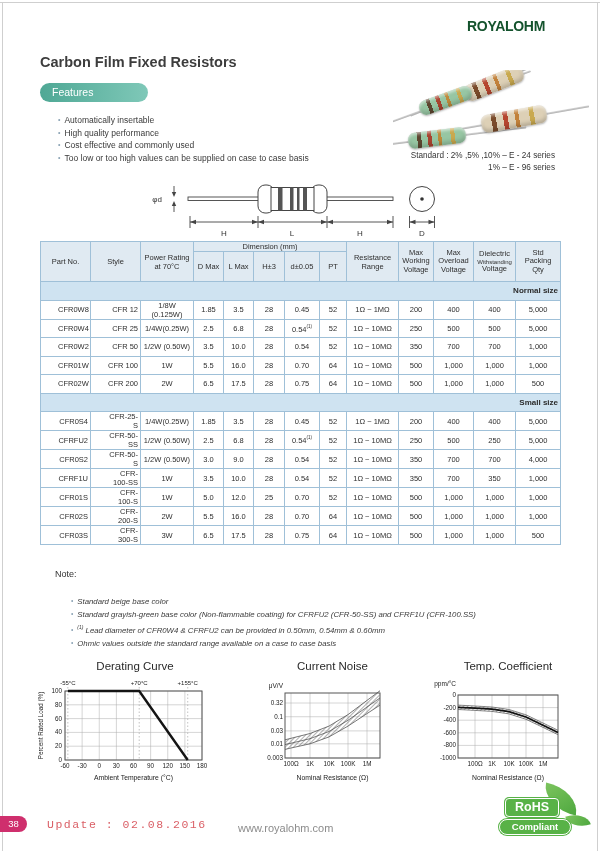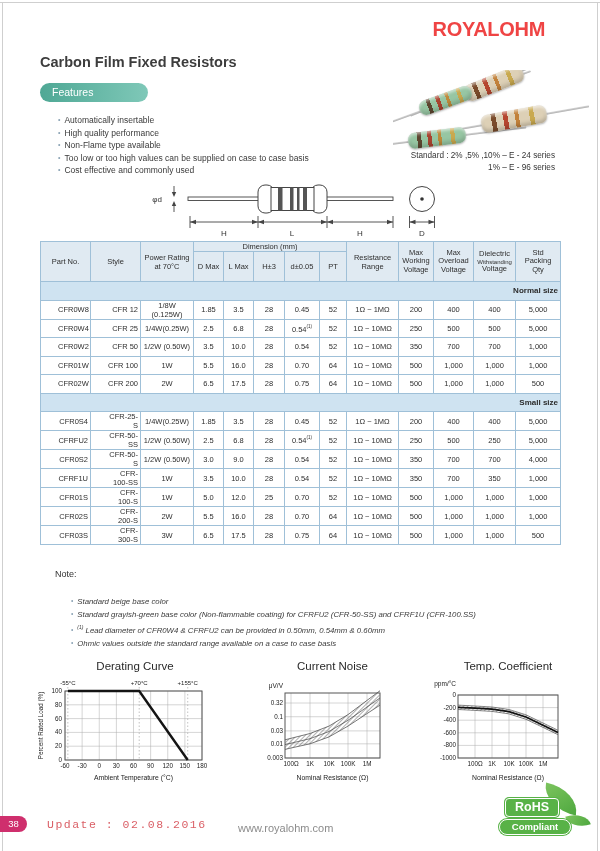--- a/index.html
+++ b/index.html
@@ -3,22 +3,22 @@
 <meta charset="utf-8">
 <style>
   html,body{margin:0;padding:0;background:#e9e9e9;}
   .page{position:relative;width:600px;height:851px;background:#fff;overflow:hidden;
         font-family:"Liberation Sans",sans-serif;color:#333;}
   .edge{position:absolute;background:#cfcfcf;}
   .edge.top{left:0;top:2px;width:600px;height:1px;}
   .edge.left{left:2px;top:2px;width:1px;height:849px;}
   .edge.right{left:597px;top:2px;width:1px;height:849px;}
 
-  .brand{position:absolute;top:18px;right:55px;font-size:20px;font-weight:bold;
-         color:#ef4444;letter-spacing:-0.3px;}
+  .brand{position:absolute;top:18px;right:55px;font-size:14px;font-weight:bold;
+         color:#14532d;letter-spacing:-0.3px;}
   .title{position:absolute;left:40px;top:54px;font-size:14.5px;font-weight:600;color:#3d3d3d;}
   .features-pill{position:absolute;left:40px;top:83px;width:96px;height:19px;line-height:19px;
         padding-left:12px;border-radius:10px;color:#fff;font-size:10.5px;
         background:linear-gradient(90deg,#4fa895,#7fc8b8);}
   .features-list{position:absolute;left:46px;top:102px;margin:12px;padding:0;list-style:none;}
   .features-list li{font-size:8.5px;line-height:11.6px;color:#3a3a3a;}
   .features-list li::before{content:"•";color:#8ba3b5;font-size:7px;margin-right:4px;vertical-align:1px;}
 
   
   .photo{position:absolute;left:393px;top:70px;width:196px;height:90px;overflow:hidden;}
@@ -84,23 +84,22 @@
   <div class="edge top"></div>
   <div class="edge left"></div>
   <div class="edge right"></div>
 
   <div class="brand">ROYALOHM</div>
   <div class="title">Carbon Film Fixed Resistors</div>
   <div class="features-pill">Features</div>
   <ul class="features-list" id="features-list">
       <li>Automatically insertable</li>
       <li>High quality performance</li>
-      <li>Non-Flame type available</li>
+      <li>Cost effective and commonly used</li>
       <li>Too low or too high values can be supplied on case to case basis</li>
-      <li>Cost effective and commonly used</li>
     </ul>
 
   <div class="photo">
     <div class="lead" style="left:11px;top:12px;transform:rotate(-22deg);"></div>
     <div class="lead" style="left:-32px;top:30px;transform:rotate(-20deg);"></div>
     <div class="lead" style="left:36px;top:48px;transform:rotate(-10deg);"></div>
     <div class="lead" style="left:-41px;top:67px;transform:rotate(-7deg);"></div>
     <div class="res beige" style="left:70px;top:5px;width:62px;height:17px;transform:rotate(-22deg);"></div>
     <div class="res green" style="left:25px;top:23px;width:55px;height:15px;transform:rotate(-20deg);"></div>
     <div class="res beige" style="left:88px;top:40px;width:66px;height:18px;transform:rotate(-10deg);"></div>

